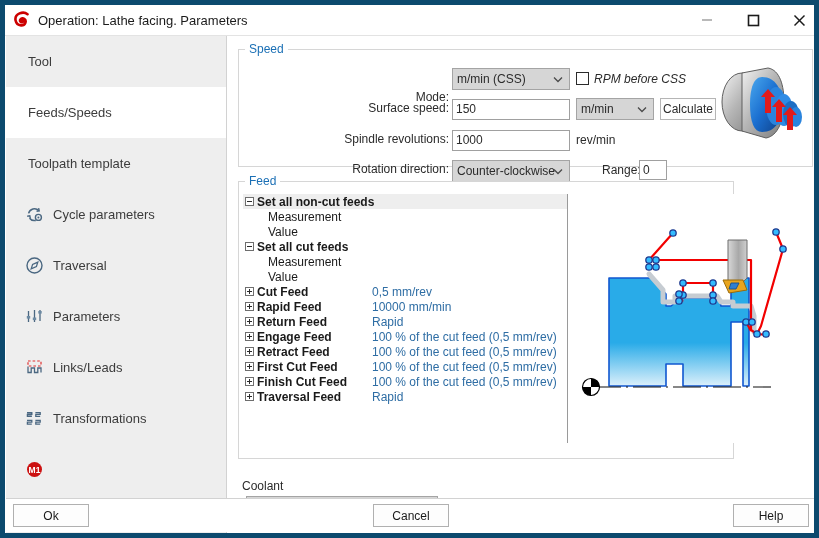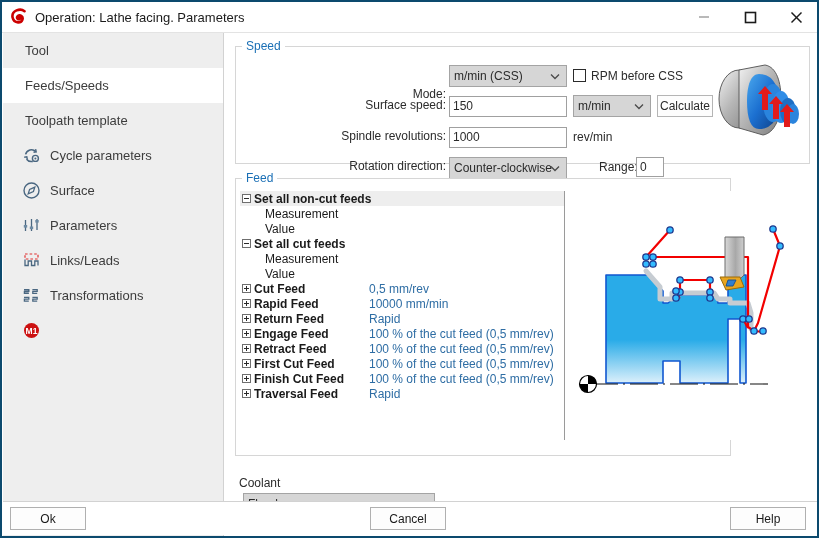--- a/index.html
+++ b/index.html
@@ -7,21 +7,21 @@
     margin: 0; padding: 0;
     width: 819px; height: 538px;
     overflow: hidden;
     font-family: "Liberation Sans", sans-serif;
     font-size: 12px;
     background: #ffffff;
   }
   #window {
     position: relative;
     width: 819px; height: 538px;
-    border: 2px solid #0c4a6e;
+    border: 5px solid #0c4a6e;
     background: #ffffff;
     overflow: hidden;
   }
 
   
   #titlebar {
     position: absolute; left: 0; top: 0;
     width: 817px; height: 31px;
     background: #ffffff;
     border-bottom: 1px solid #e3e3e3;
@@ -49,21 +49,21 @@
   }
 
   
   #sidebar {
     position: absolute; left: 1px; top: 31px;
     width: 221px; height: 505px;
     background: #eeeeee;
     border-right: 1px solid #d2d2d2;
   }
   .side-item {
-    height: 35px;
+    height: 51px;
     display: flex; align-items: center;
     padding-left: 22px;
     font-size: 13px;
     color: #3c3c3c;
     white-space: nowrap;
   }
   .side-item.plain { padding-left: 22px; }
   .side-item.selected {
     background: #ffffff;
   }
@@ -144,21 +144,21 @@
     border: 1px solid #b5b5b5;
     background: #fdfdfd;
     font-size: 12px;
     color: #2b2b2b;
     display: flex; align-items: center; justify-content: center;
     padding: 0 8px;
     white-space: nowrap;
     font-family: "Liberation Sans", sans-serif;
   }
 
-  .chkwrap { display: flex; align-items: flex-start; }
+  .chkwrap { display: flex; align-items: flex-start; font-style: italic; }
   .chkbox {
     width: 13px; height: 13px;
     border: 1px solid #2b2b2b;
     background: #ffffff;
     margin-right: 5px;
     flex: 0 0 auto;
   }
   .chklabel { font-size: 12px; color: #2b2b2b; white-space: nowrap; }
 
   .unit { font-size: 12px; color: #2b2b2b; white-space: nowrap; }
@@ -305,21 +305,21 @@
       <span>Cycle parameters</span>
     </div>
 
     <div class="side-item">
       <span class="sicon">
         <svg width="19" height="19" viewBox="0 0 19 19">
           <circle cx="9.5" cy="9.5" r="7.5" fill="none" stroke="#4a6781" stroke-width="1.4"></circle>
           <path d="M12.8 6.2L7.6 8.4 6.2 12.8 11.4 10.6z" fill="none" stroke="#4a6781" stroke-width="1.3"></path>
         </svg>
       </span>
-      <span>Surface</span>
+      <span>Traversal</span>
     </div>
 
     <div class="side-item">
       <span class="sicon">
         <svg width="19" height="19" viewBox="0 0 19 19">
           <line x1="3.5" y1="4" x2="3.5" y2="15" stroke="#4a6781" stroke-width="1.3"></line>
           <line x1="9.5" y1="3" x2="9.5" y2="15" stroke="#4a6781" stroke-width="1.3"></line>
           <line x1="15" y1="3" x2="15" y2="14" stroke="#4a6781" stroke-width="1.3"></line>
           <rect x="1.8" y="9" width="3.4" height="2.6" fill="#6d8aa3"></rect>
           <rect x="7.8" y="10.5" width="3.4" height="2.6" fill="#6d8aa3"></rect>

